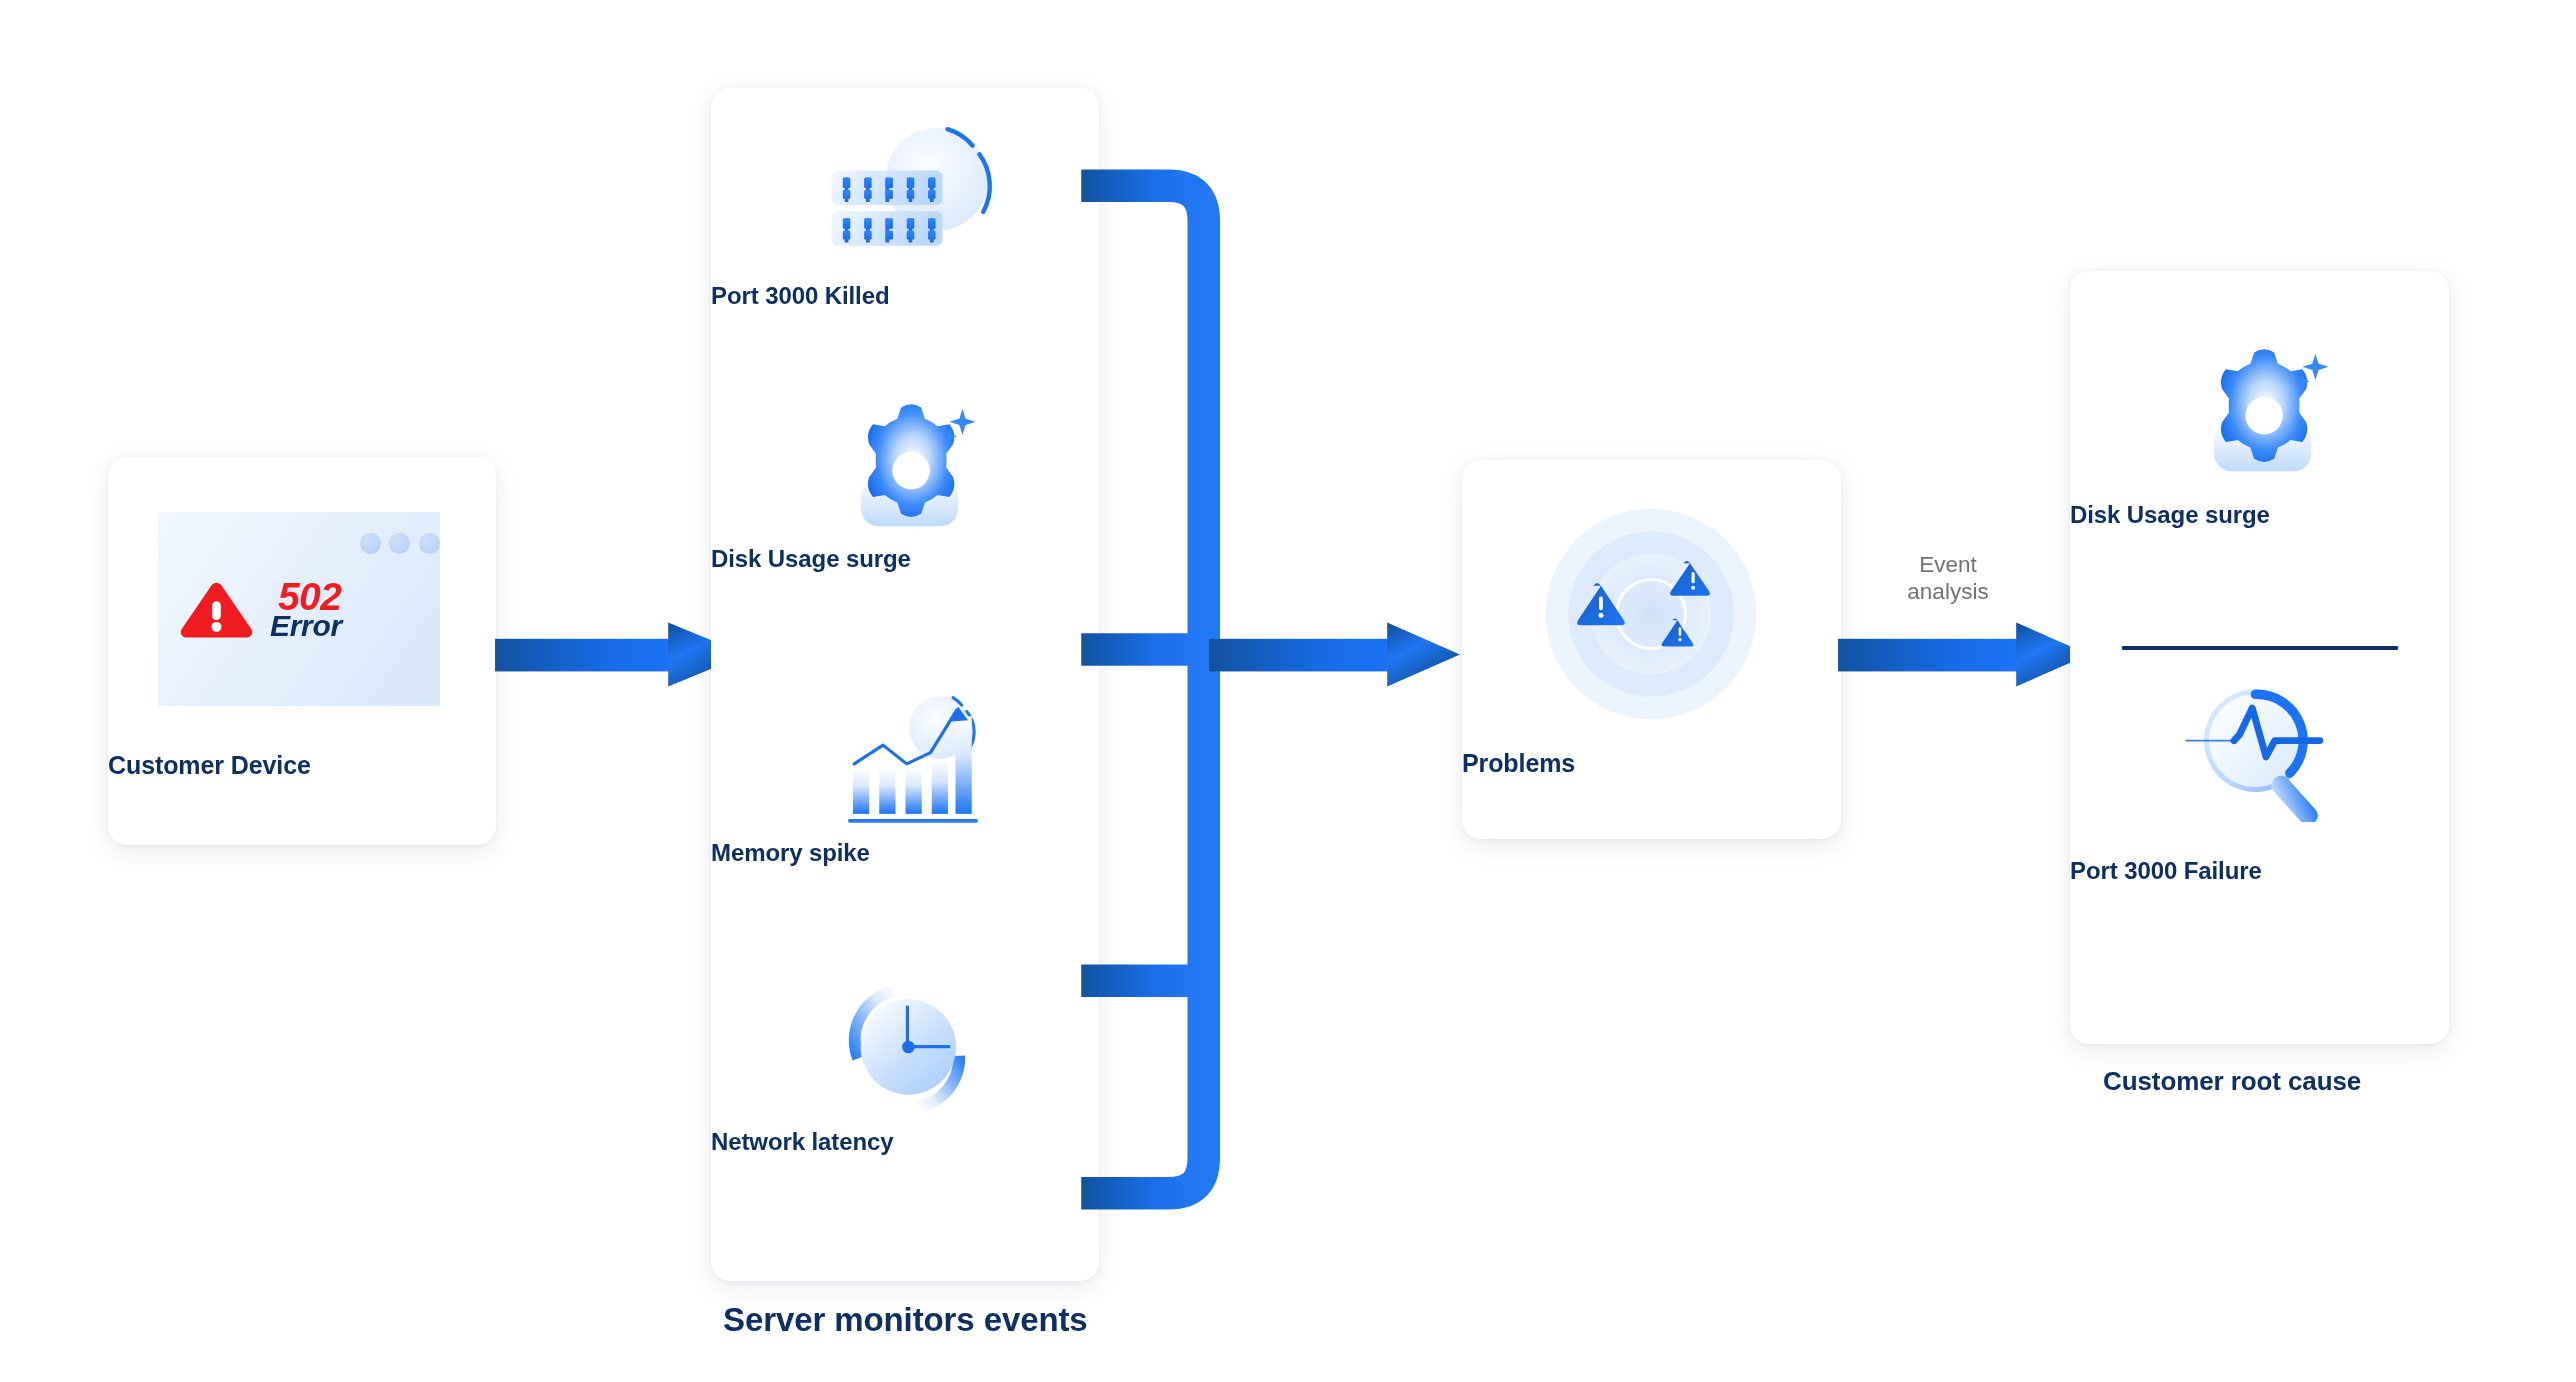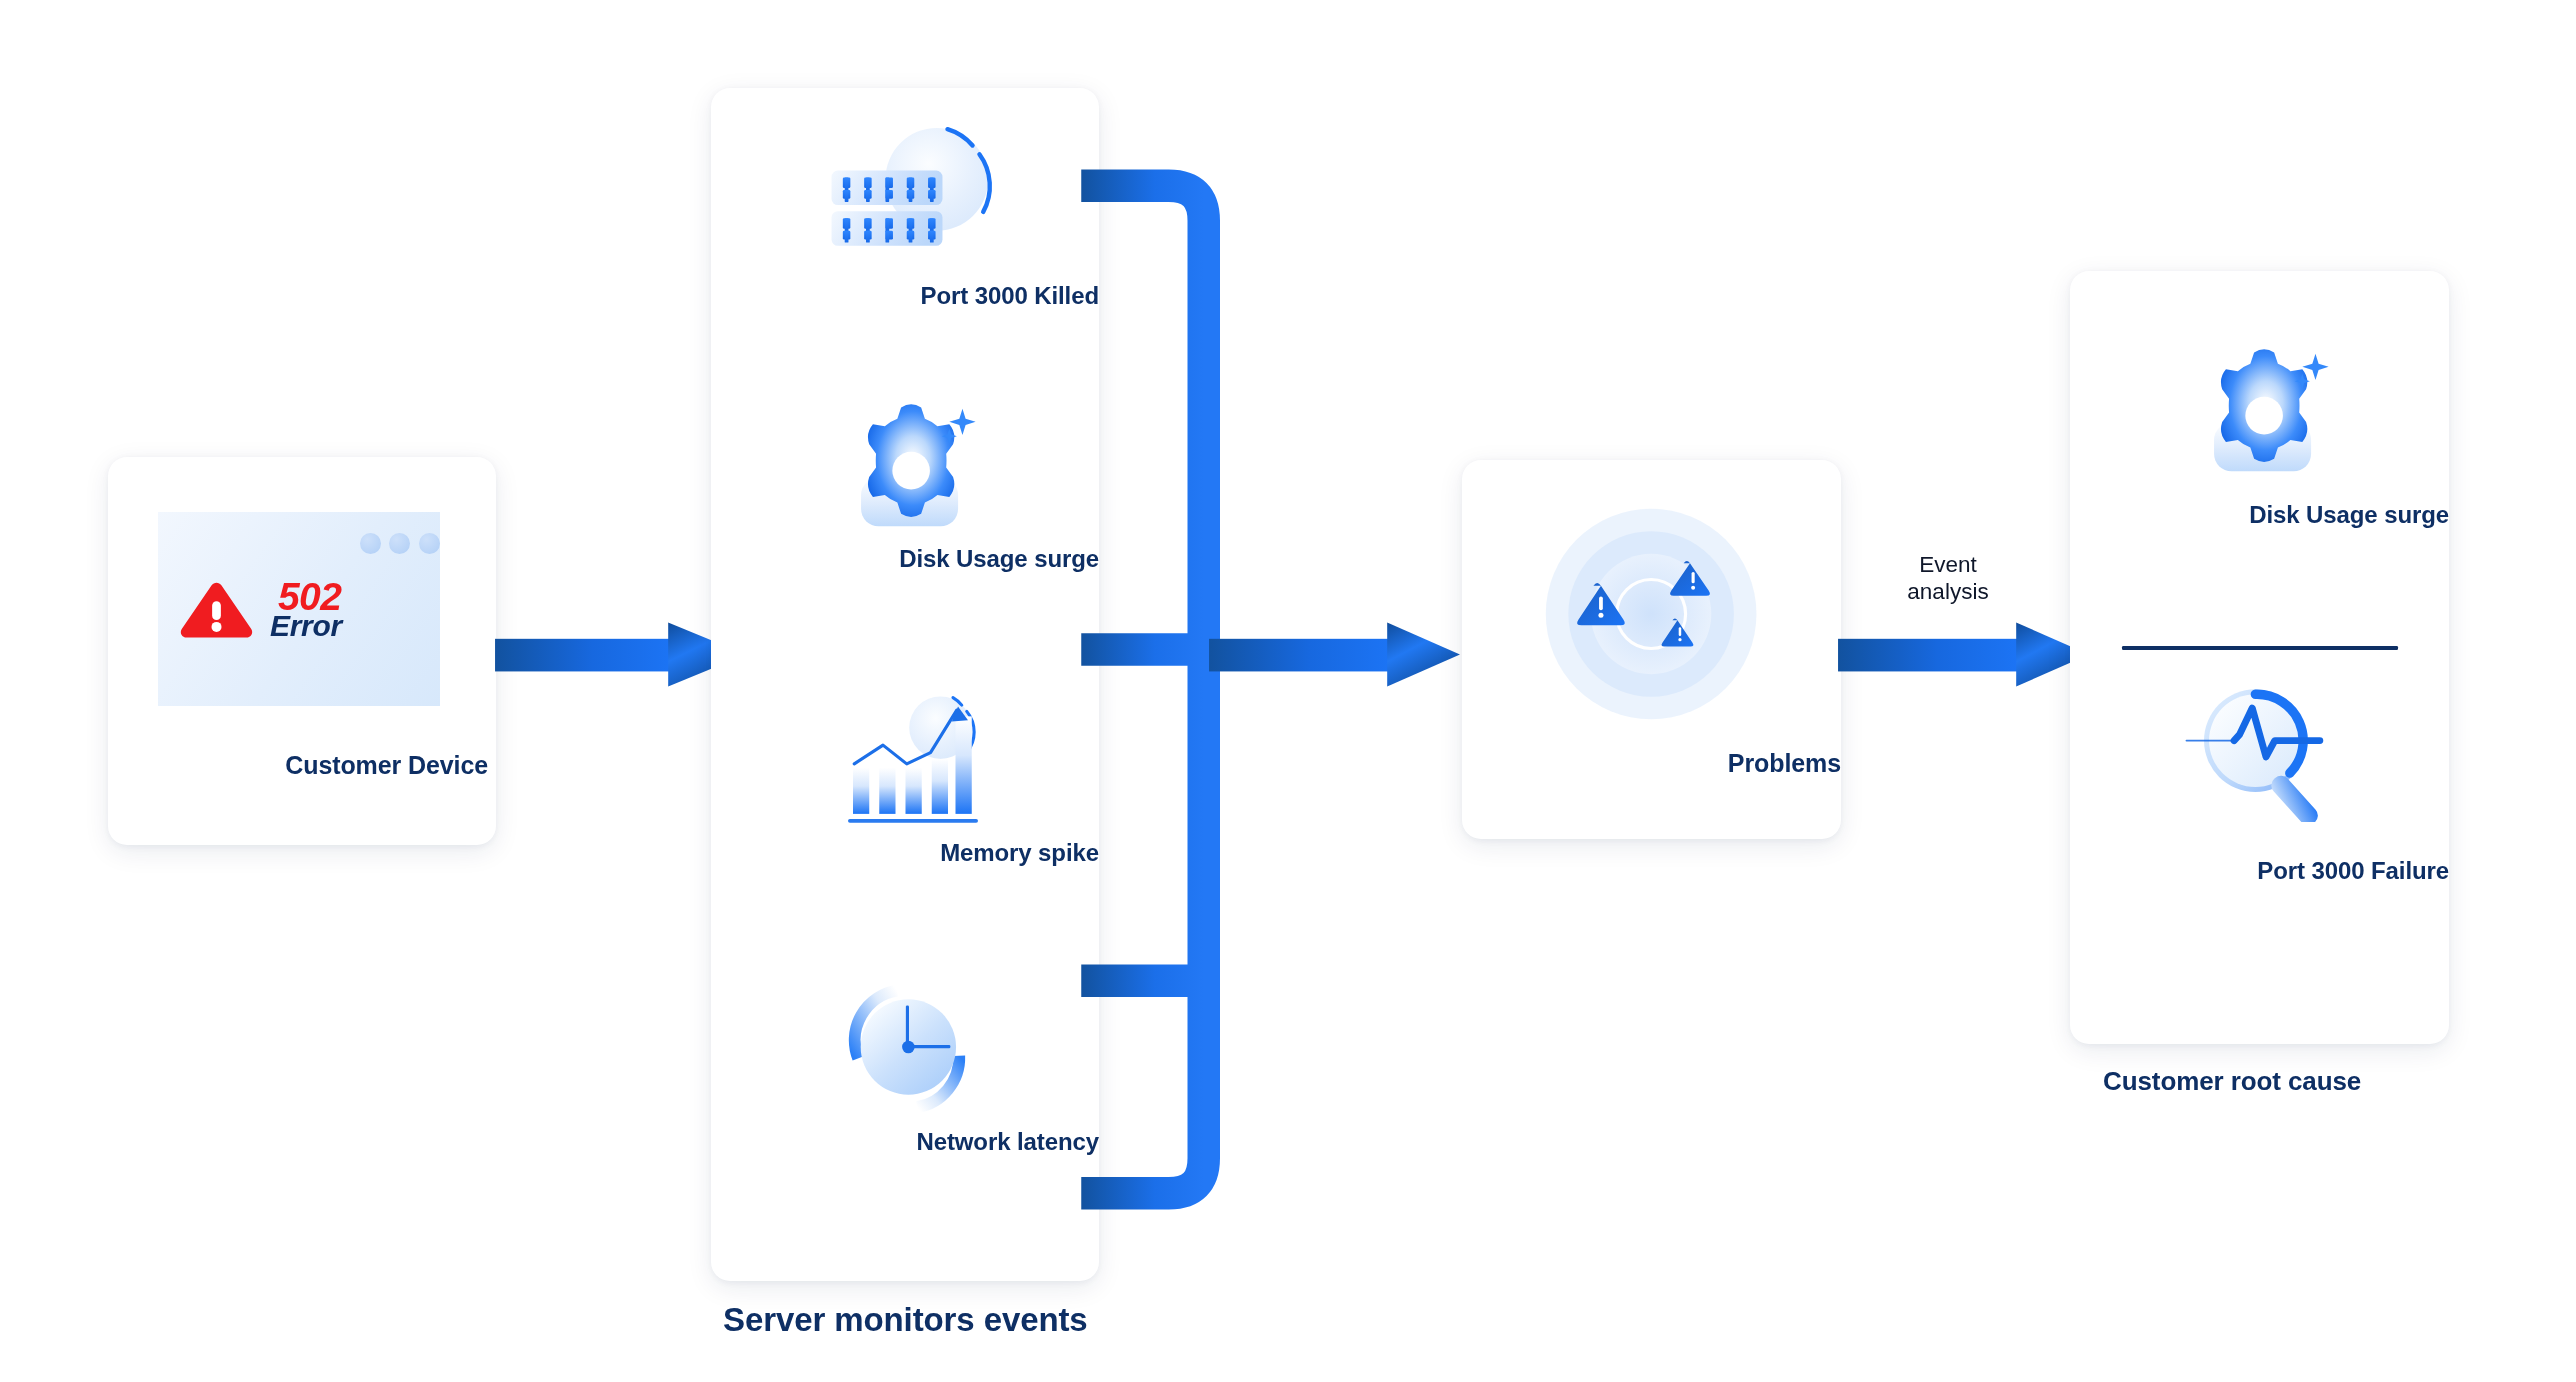--- a/index.html
+++ b/index.html
@@ -27,27 +27,27 @@
     position:absolute;
     color:#0E2F64;
     font-weight:700;
     white-space:nowrap;
     letter-spacing:-0.1px;
   }
   .node-label{
     position:absolute;
     color:#0E2F64;
     font-weight:700;
-    text-align:right;
+    text-align:left;
     white-space:nowrap;
     letter-spacing:-0.1px;
   }
   .edge-label{
     position:absolute;
-    color:#0f172a;
+    color:#737373;
     font-weight:400;
     text-align:center;
     line-height:1.22;
   }
 
   
   .arrow{position:absolute;}
 
   .divider{
     position:absolute;

